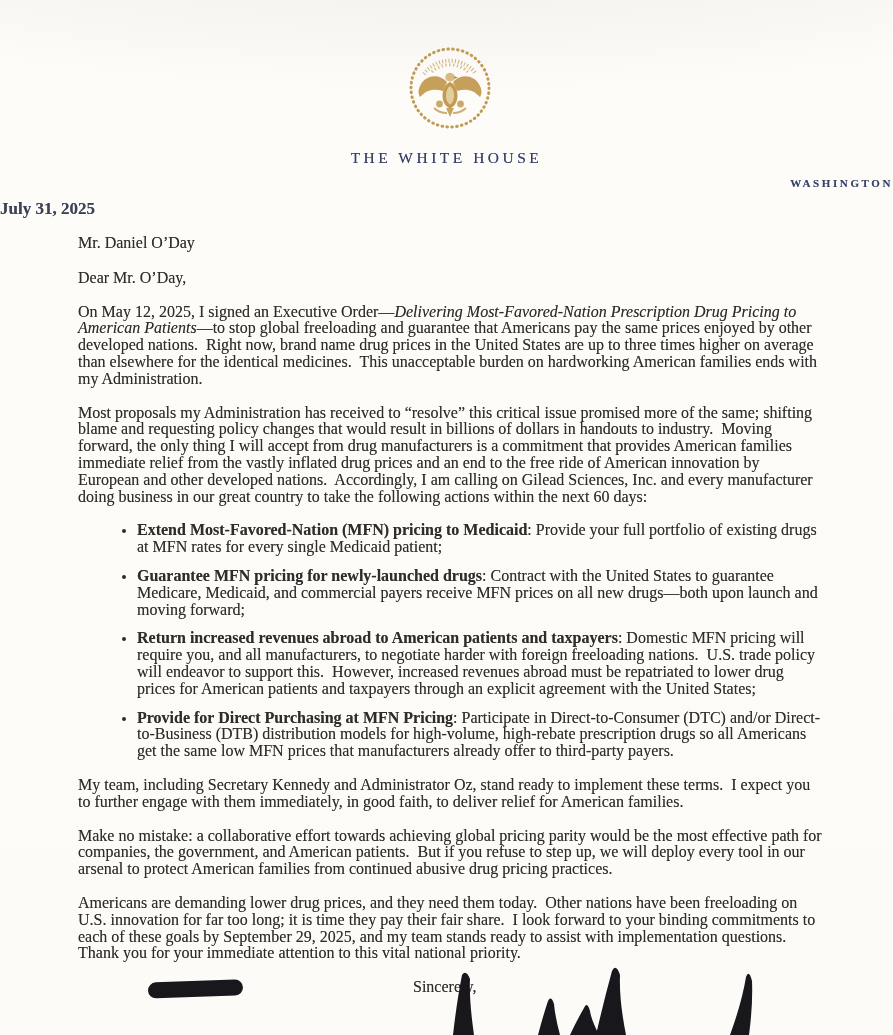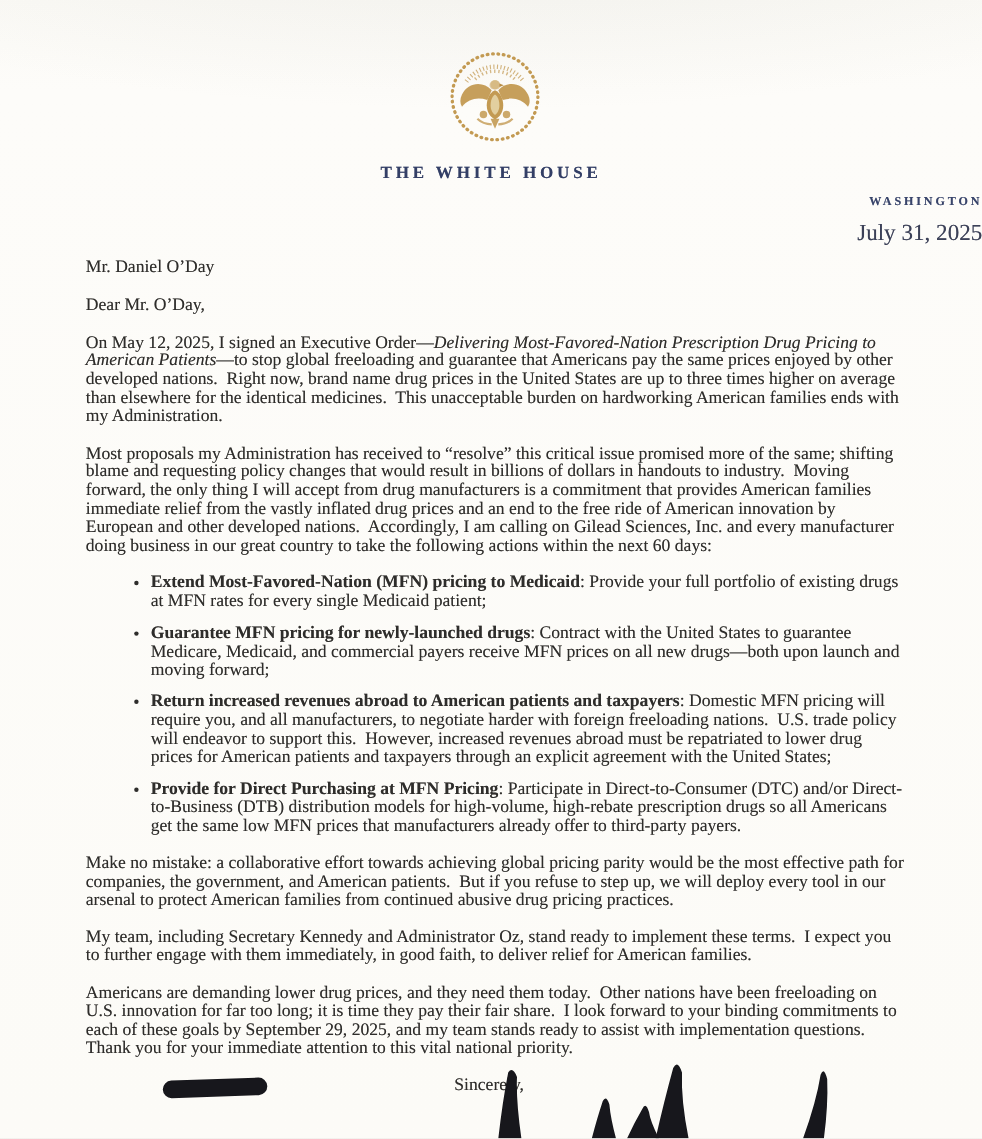--- a/index.html
+++ b/index.html
@@ -17,39 +17,40 @@
       linear-gradient(180deg,#fbfaf6 0%, #fdfcf9 8%, #fcfbf7 100%);
     color:#2e2d2b;
   }
   
   .seal{
     position:absolute; left:406px; top:46px; width:88px; height:84px;
   }
   .org{
     position:absolute; left:0; top:149px; width:100%;
     text-align:center;
-    font-size:15.5px; font-weight:bold;
+    font-size:15.5px; font-weight:normal;
     letter-spacing:3.5px;
     color:#333f66;
     text-shadow:0 0 .5px rgba(51,63,102,.6);
   }
   .city{
     position:absolute; left:0; top:177px; width:100%;
     text-align:right;
     font-size:11px; font-weight:bold;
     letter-spacing:2.6px;
     color:#39456b;
     text-shadow:0 0 .5px rgba(57,69,107,.55);
   }
   .date{
     position:absolute; left:0; top:199px; width:100%;
-    text-align:right;
-    font-size:21px;
+    text-align:left;
+    font-size:17px;
     color:#3c4158;
     text-shadow:0 0 .5px rgba(60,65,88,.5);
+    font-weight:bold;
   }
   
   .body{
     position:absolute; left:78px; top:235px; width:745px;
     font-size:16px; line-height:16.8px;
     text-shadow:0 0 .55px rgba(72,70,66,.55);
   }
   .body p{margin:0 0 17px; white-space:pre-wrap;}
   .addr div{white-space:pre-wrap;}
   .salutation{margin-top:18px !important;}
@@ -114,22 +115,22 @@
 
     <p>Most proposals my Administration has received to “resolve” this critical issue promised more of the same; shifting blame and requesting policy changes that would result in billions of dollars in handouts to industry.  Moving forward, the only thing I will accept from drug manufacturers is a commitment that provides American families immediate relief from the vastly inflated drug prices and an end to the free ride of American innovation by European and other developed nations.  Accordingly, I am calling on Gilead Sciences, Inc. and every manufacturer doing business in our great country to take the following actions within the next 60 days:</p>
 
     <ul class="actions">
       <li><b>Extend Most-Favored-Nation (MFN) pricing to Medicaid</b><span>: Provide your full portfolio of existing drugs at MFN rates for every single Medicaid patient;</span></li>
       <li><b>Guarantee MFN pricing for newly-launched drugs</b><span>: Contract with the United States to guarantee Medicare, Medicaid, and commercial payers receive MFN prices on all new drugs—both upon launch and moving forward;</span></li>
       <li><b>Return increased revenues abroad to American patients and taxpayers</b><span>: Domestic MFN pricing will require you, and all manufacturers, to negotiate harder with foreign freeloading nations.  U.S. trade policy will endeavor to support this.  However, increased revenues abroad must be repatriated to lower drug prices for American patients and taxpayers through an explicit agreement with the United States;</span></li>
       <li><b>Provide for Direct Purchasing at MFN Pricing</b><span>: Participate in Direct-to-Consumer (DTC) and/or Direct-to-Business (DTB) distribution models for high-volume, high-rebate prescription drugs so all Americans get the same low MFN prices that manufacturers already offer to third-party payers.</span></li>
     </ul>
 
+    <p>My team, including Secretary Kennedy and Administrator Oz, stand ready to implement these terms.  I expect you to further engage with them immediately, in good faith, to deliver relief for American families.</p>
     <p>Make no mistake: a collaborative effort towards achieving global pricing parity would be the most effective path for companies, the government, and American patients.  But if you refuse to step up, we will deploy every tool in our arsenal to protect American families from continued abusive drug pricing practices.</p>
-    <p>My team, including Secretary Kennedy and Administrator Oz, stand ready to implement these terms.  I expect you to further engage with them immediately, in good faith, to deliver relief for American families.</p>
     <p>Americans are demanding lower drug prices, and they need them today.  Other nations have been freeloading on U.S. innovation for far too long; it is time they pay their fair share.  I look forward to your binding commitments to each of these goals by September 29, 2025, and my team stands ready to assist with implementation questions.  Thank you for your immediate attention to this vital national priority.</p>
 
     <p class="valediction">Sincerely,</p>
   </div>
 
   <svg class="ink" viewBox="0 0 893 1035" aria-hidden="true">
     <g fill="#17171c">
       <rect x="148" y="981" width="95" height="16" rx="8" transform="rotate(-2 195 989)"></rect>
       <path d="M462 975 Q457 1000 453 1035 L474 1035 Q469 1000 470 979 Q466 969 462 975 Z"></path>
       <path d="M548 1001 Q543 1016 538 1035 L560 1035 Q555 1016 554 1004 Q551 995 548 1001 Z"></path>

